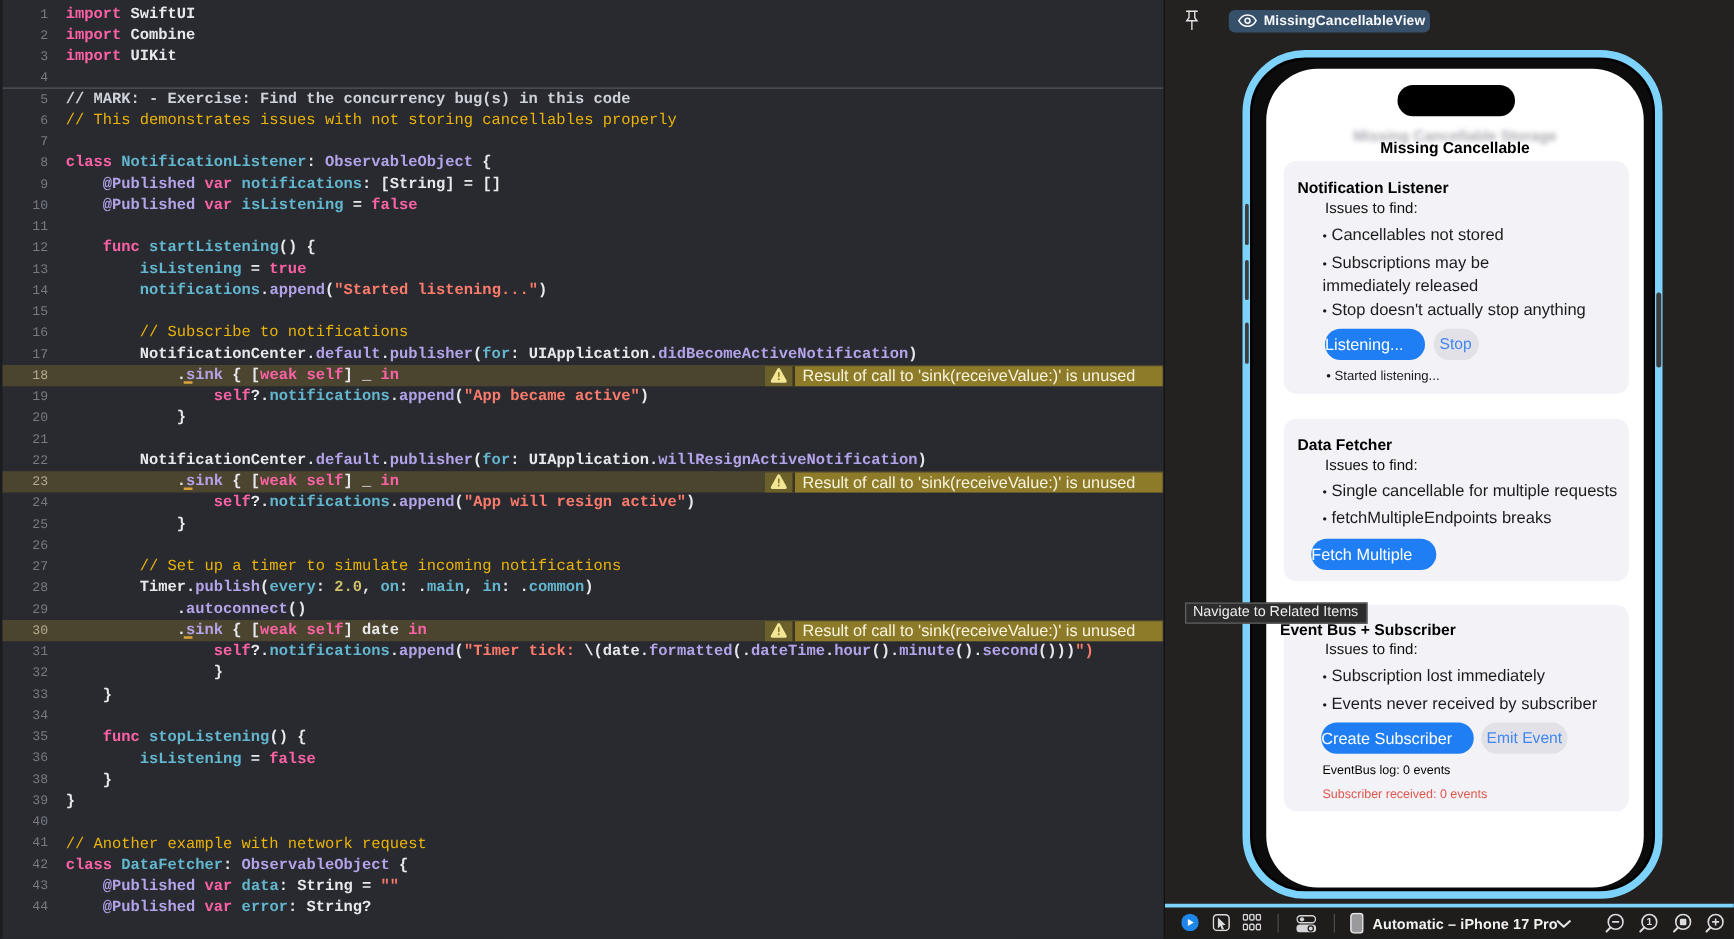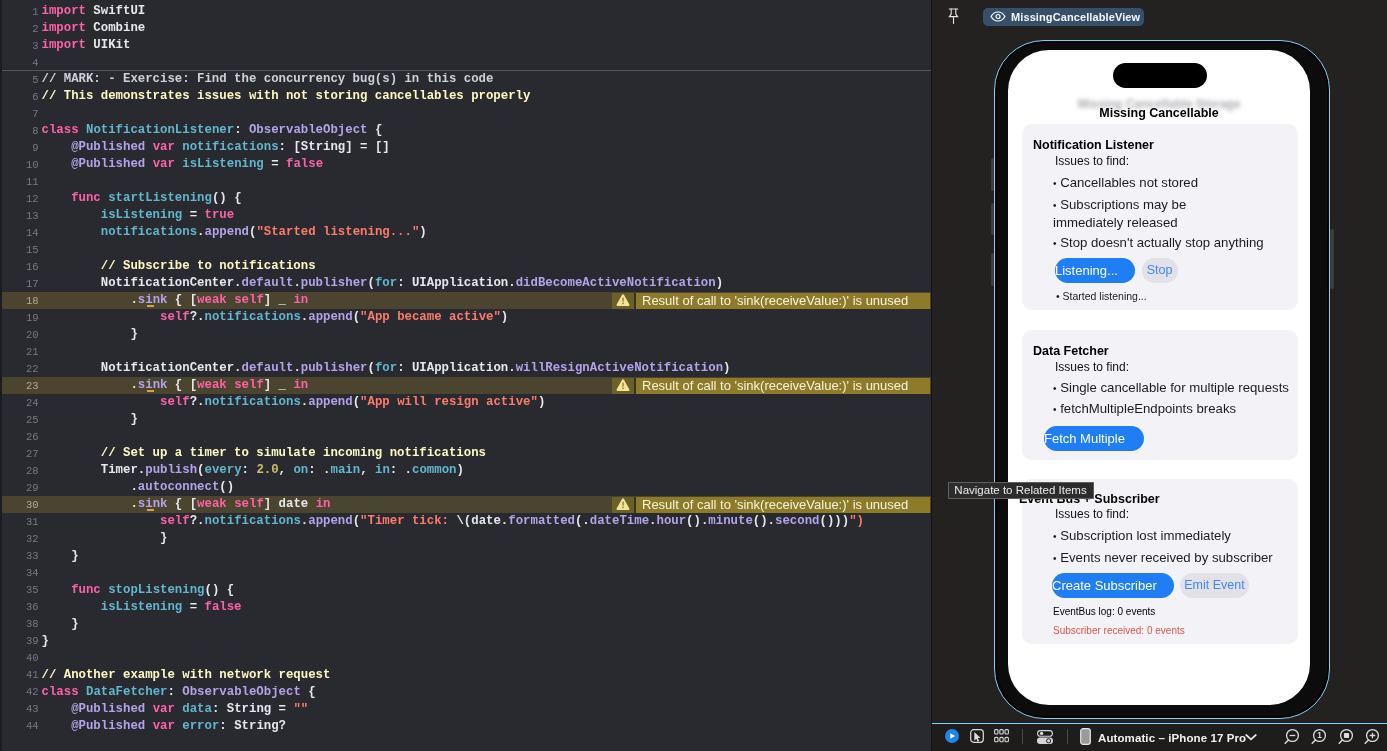--- a/index.html
+++ b/index.html
@@ -3,56 +3,56 @@
 *{margin:0;padding:0;box-sizing:border-box}
 html,body{width:1387px;height:751px;overflow:hidden;background:#292A30}
 body{font-family:"Liberation Sans",sans-serif;position:relative}
 #editor{position:absolute;left:0;top:0;width:931px;height:751px;background:#292A30;overflow:hidden}
 #marksep{position:absolute;left:0;top:70px;width:931px;height:1px;background:#54555C}
 #lines{position:absolute;left:0;top:3px;width:931px}
 .row{position:relative;height:17.02px;width:931px;white-space:pre;display:flex;align-items:center}
 .row.warn{background:#4B4530}
 .ln{display:inline-block;width:38.5px;text-align:right;font:400 10.5px "Liberation Mono",monospace;color:#757982;flex:none}
 .warn .ln{color:#B2AA8C}
-.cd{font:700 12.35px/17.02px "Liberation Mono",monospace;color:#E7E8EC;margin-left:3px;flex:none}
+.cd{font:700 12.35px/17.02px "Liberation Mono",monospace;color:#E7E8EC;margin-left:14px;flex:none}
 .cd i{font-style:normal}
 i.k{color:#FC62A5}
 i.m{color:#B3A3E8}
 i.v{color:#62B6CD}
-i.c{color:#fef9c3;font-weight:700}
+i.c{color:#eab308;font-weight:400}
 i.cb{color:#CDD1D9}
 i.s{color:#FC7B6B}
 i.n{color:#D0BF69}
 .ul{position:absolute;width:7.4px;height:2px;background:#D9A33B;left:147px;top:13px}
 .badge{position:absolute;left:612px;right:1px;top:0.5px;bottom:0.5px;display:flex;align-items:stretch}
 .bicon{width:24px;background:#6B5F2A;border-right:2px solid #393424;display:flex;align-items:center;justify-content:center;flex:none}
 .btxt{flex:1;background:#8D7B2A;color:#F8F4DC;font:400 13px/16px "Liberation Sans",sans-serif;padding-left:6px;display:flex;align-items:center;white-space:nowrap;overflow:hidden}
 #canvas{position:absolute;left:931px;top:0;width:456px;height:751px;background:#242221;border-left:1px solid #131313}
 #topbar{position:absolute;left:0;top:0;width:456px;height:33px;background:#242221}
 #pin{position:absolute;left:15px;top:8px}
 #pill{position:absolute;left:51px;top:7.5px;width:161px;height:18px;background:#37506A;border-radius:5px;display:flex;align-items:center;gap:5px;padding-left:7px}
 #pill span{color:#F6F8FA;font:700 11px "Liberation Sans",sans-serif;letter-spacing:0.1px}
-#phone{position:absolute;left:62px;top:39.5px;width:336px;height:679px;background:#0C0C0C;border:1px solid #7dd3fc;border-radius:50px;box-shadow:inset 0 0 0 2px #000}
+#phone{position:absolute;left:62px;top:39.5px;width:336px;height:679px;background:#0C0C0C;border:6px solid #7dd3fc;border-radius:50px;box-shadow:inset 0 0 0 2px #000}
 .sbtn{position:absolute;width:3.5px;background:#3D3D40;border-radius:2px}
 #screen{position:absolute;left:13px;top:9px;width:302px;height:655px;background:#fff;border-radius:41px;overflow:hidden}
 #island{position:absolute;left:105px;top:13.5px;width:94px;height:25px;background:#000;border-radius:13px}
 #ghost{position:absolute;left:0;top:47px;width:100%;text-align:center;font:700 12px "Liberation Sans",sans-serif;color:#aaabb1;filter:blur(2.2px)}
 #title{position:absolute;left:0;top:55px;width:100%;text-align:center;font:700 12.5px/16px "Liberation Sans",sans-serif;color:#000}
 .card{position:absolute;left:14px;width:276px;background:#F2F2F7;border-radius:10px}
 .ch{position:absolute;left:11px;font:700 12.5px/16px "Liberation Sans",sans-serif;color:#000}
 .cs{position:absolute;left:33px;font:400 12px/14px "Liberation Sans",sans-serif;color:#111}
 .cb1{position:absolute;left:31px;}
 .cb1 i.bu{font-size:10px;font-style:normal}
 .cb1{font:400 13.2px/16px "Liberation Sans",sans-serif;color:#1C1C1E}
 .tiny{position:absolute;left:34px;font:400 10.5px/13px "Liberation Sans",sans-serif;color:#1C1C1E}
 .tiny2{position:absolute;left:31px;font:400 10px/13px "Liberation Sans",sans-serif;color:#000}
 .pillbtn{position:absolute;height:25.5px;background:#1F7EF3;border-radius:13px;color:#fff;font:400 13px/25.5px "Liberation Sans",sans-serif;}
 .graybtn{position:absolute;height:25.5px;background:#E2E1E7;border-radius:13px;color:#4187F2;font:400 12.5px/25.5px "Liberation Sans",sans-serif;text-align:center}
 #tooltip{position:absolute;left:15.5px;top:482px;width:146px;height:17px;background:#2D2C2C;border:1px solid #606060;color:#ECECEC;font:400 11.5px/15px "Liberation Sans",sans-serif;text-align:center}
-#toolbar{position:absolute;left:0;top:723px;width:456px;height:28px;background:#1E1D1C;border-top:1px solid #7dd3fc}
+#toolbar{position:absolute;left:0;top:723px;width:456px;height:28px;background:#1E1D1C;border-top:3px solid #7dd3fc}
 .tbi{position:absolute;top:4px}
 .tsep{position:absolute;top:4.5px;width:1px;height:15px;background:#4A4A4A}
 #devtext{position:absolute;left:166px;top:7px;font:700 11.5px/15px "Liberation Sans",sans-serif;color:#F2F2F2;letter-spacing:0.1px}
 </style></head>
 <body>
 <div id="editor">
 <div style="position:absolute;left:0;top:0;width:1.5px;height:751px;background:#1B1C20;z-index:5"></div>
 <div id="lines">
 <div class="row"><span class="ln">1</span><span class="cd"><i class="k">import</i> SwiftUI</span></div>
 <div class="row"><span class="ln">2</span><span class="cd"><i class="k">import</i> Combine</span></div>

